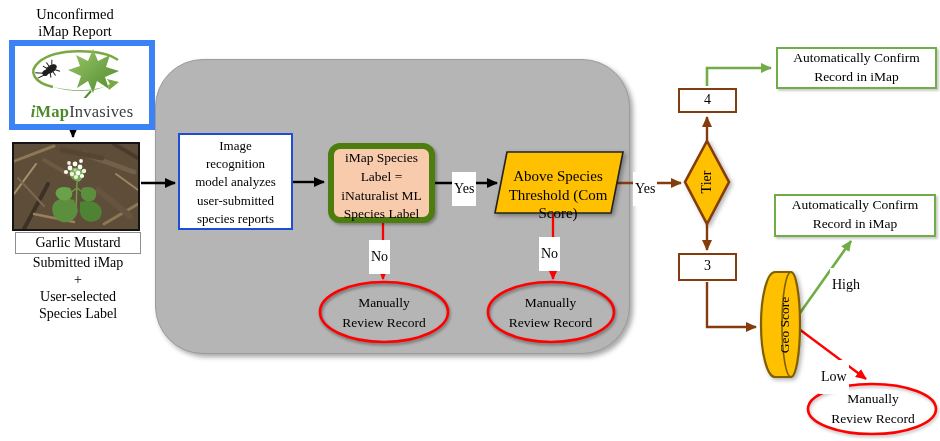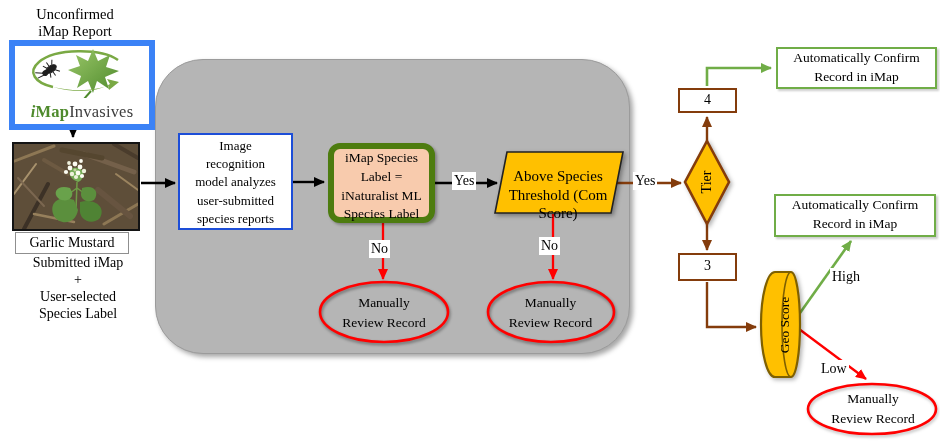--- a/index.html
+++ b/index.html
@@ -11,39 +11,39 @@
   .center{text-align:center;}
   .preline{white-space:pre-line;}
   
   .src-title{left:18px;top:6px;width:114px;font-size:14.5px;line-height:16.5px;z-index:3;text-align:center;}
   .logo-box{left:9px;top:40px;width:134px;height:78px;background:#fff;border:6px solid #3b82f6;z-index:3;}
   .logo-text{left:0;right:0;bottom:2px;text-align:center;font-size:16.5px;letter-spacing:.2px;}
   .logo-i{font-style:italic;font-weight:bold;color:#4e8a2c;}
   .logo-map{color:#4e8a2c;font-weight:bold;}
   .logo-suffix{color:#3d3d3d;}
   .photo{left:12px;top:142px;width:128px;height:89px;border:2px solid #141414;box-sizing:border-box;z-index:3;background:#5e4e39;}
-  .garlic-box{left:15px;top:232px;width:114px;height:22px;background:#fff;border:1.5px solid #8f8f8f;box-sizing:border-box;font-size:14px;line-height:19px;z-index:3;}
+  .garlic-box{left:15px;top:232px;width:126px;height:22px;background:#fff;border:1.5px solid #8f8f8f;box-sizing:border-box;font-size:14px;line-height:19px;z-index:3;}
   .caption{left:8px;top:254px;width:140px;font-size:14px;line-height:17px;z-index:3;}
   
   .gray-container{left:155px;top:59px;width:473px;height:293px;border-radius:48px;background:#b5b5b5;border:1px solid #9b9b9b;box-shadow:3px 3px 5px rgba(0,0,0,.35);z-index:1;}
   
   .process-box{left:178px;top:133px;width:115px;height:97px;background:#fff;border:2px solid #1d4ed8;box-sizing:border-box;font-size:13px;line-height:18.2px;padding-top:2px;z-index:3;}
   .match-box{left:328px;top:143px;width:107px;height:80px;background:#F8CBAD;border:6px solid #4d7c0f;border-radius:12px;box-sizing:border-box;font-size:13.5px;line-height:18.8px;box-shadow:2px 2px 3px rgba(0,0,0,.3);z-index:3;}
   .threshold-text{left:497px;top:167px;width:122px;font-size:15px;line-height:18.5px;z-index:3;}
   .ellipse-text-1{left:324px;top:293px;width:120px;font-size:13.5px;line-height:19.5px;z-index:3;}
   .ellipse-text-2{left:490px;top:293px;width:121px;font-size:13.5px;line-height:19.5px;z-index:3;}
   .ellipse-text-3{left:813px;top:389px;width:120px;font-size:13.5px;line-height:19.5px;z-index:3;}
   .tier4-box{left:678px;top:88px;width:59px;height:25px;background:#fff;border:2.5px solid #843C0C;box-sizing:border-box;font-size:14px;line-height:19px;z-index:3;}
   .tier3-box{left:678px;top:253px;width:59px;height:28px;background:#fff;border:2.5px solid #843C0C;box-sizing:border-box;font-size:14px;line-height:22px;z-index:3;}
   .confirm-top{left:776px;top:47px;width:161px;height:42px;}
   .confirm-mid{left:774px;top:194px;width:162px;height:43px;}
   .confirm-box{background:#fff;border:2.5px solid #70AD47;box-sizing:border-box;font-size:13.5px;line-height:18.5px;box-shadow:2px 2px 2px rgba(0,0,0,.2);z-index:3;}
   .tier-label{left:682px;top:172px;width:50px;height:20px;transform:rotate(-90deg);font-size:14px;line-height:20px;z-index:3;}
   .geo-label{left:741px;top:316px;width:88px;height:18px;transform:rotate(-90deg);font-size:13.5px;line-height:18px;z-index:3;}
-  .edge-label{position:absolute;background:#fff;font-size:14px;line-height:18px;padding:0 2px;z-index:4;text-align:right;}
+  .edge-label{position:absolute;background:#fff;font-size:14px;line-height:18px;padding:8px 2px;z-index:4;text-align:right;}
   .lbl-yes-1{left:452px;top:172px;}
   .lbl-yes-2{left:633px;top:172px;}
   .lbl-no-1{left:369px;top:240px;}
   .lbl-no-2{left:539px;top:237px;}
   .lbl-high{left:806px;top:268px;margin-left:24px;}
   .lbl-low{left:819px;top:360px;}
   .svg-layer{left:0;top:0;z-index:2;}
 </style>
 </head>
 <body>

